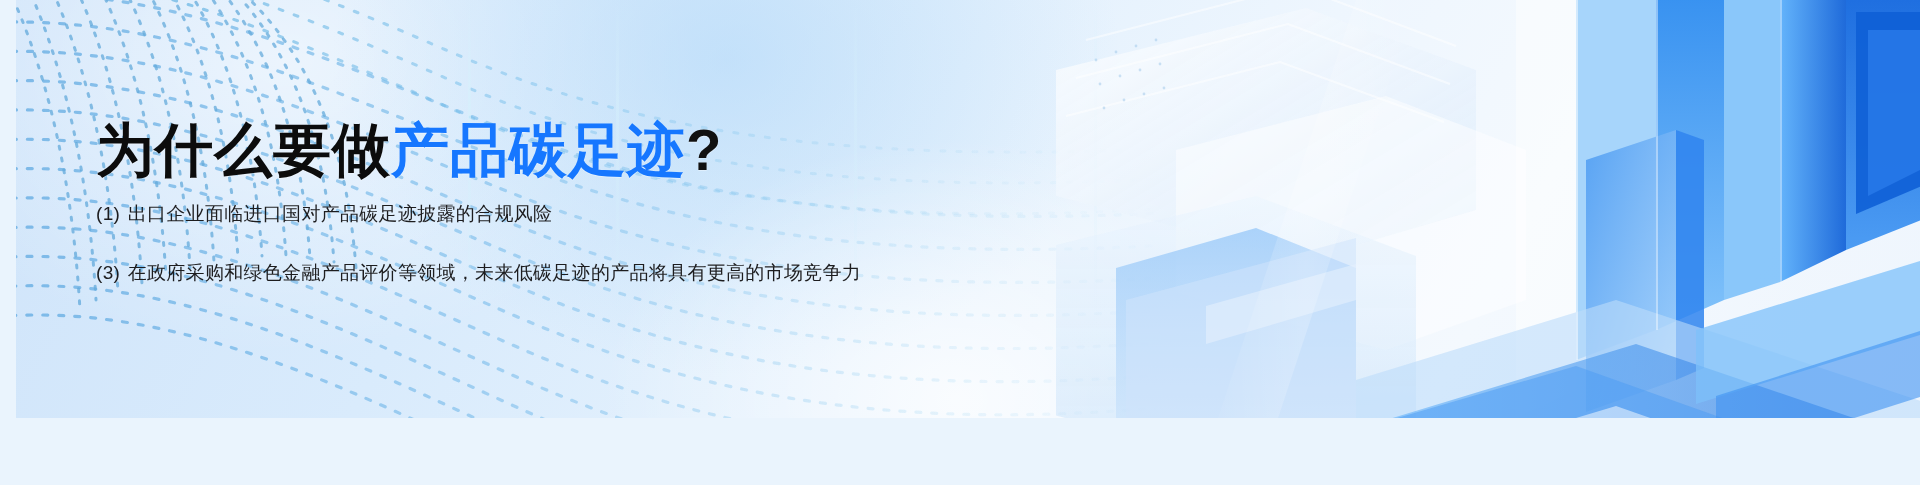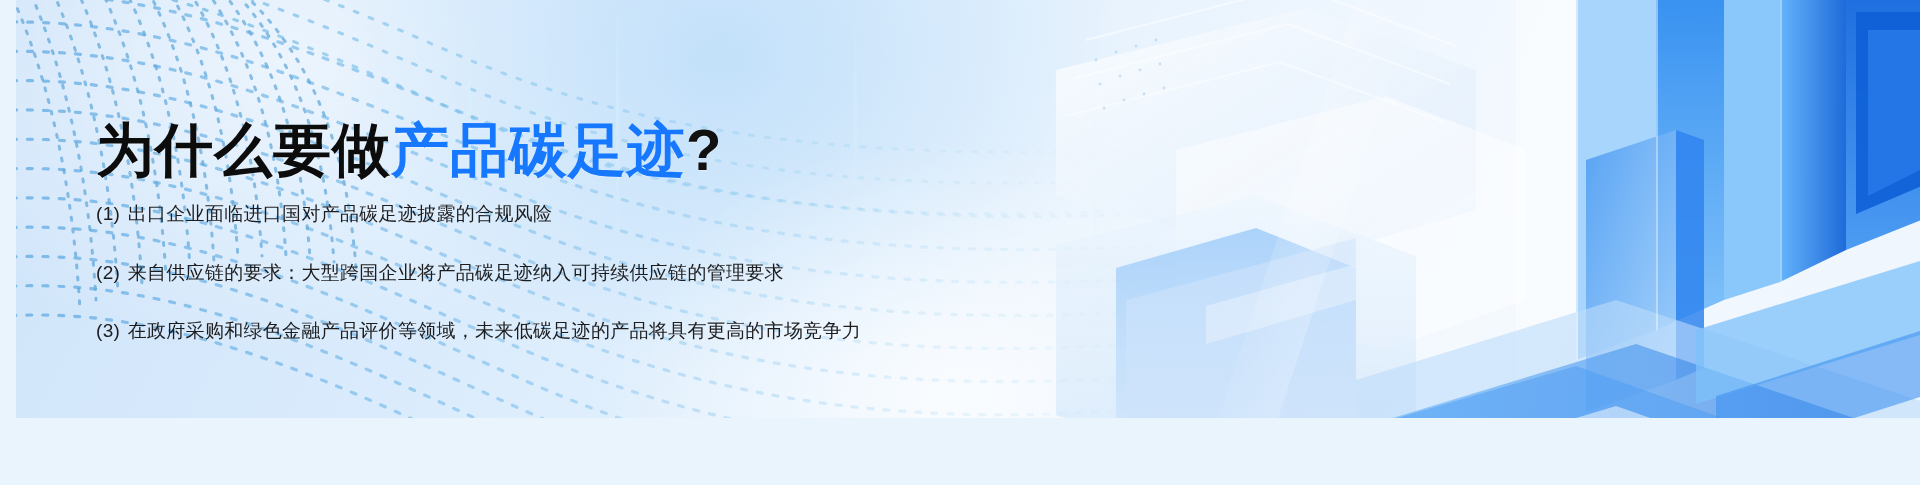--- a/index.html
+++ b/index.html
@@ -239,22 +239,19 @@
   </div>
 
   <div class="content">
 
     <h1 class="title"><span>为什么要做</span><span class="accent">产品碳足迹</span><span class="qm">?</span></h1>
 
     <div class="bullets">
       <div class="bullet"><span class="idx">(1)</span>
         <span>出口企业面临进口国对产品碳足迹披露的合规风险</span>
       </div>
-      <div class="bullet"><span class="idx">(2)</span>
-        <span>来自供应链的要求：大型跨国企业将产品碳足迹纳入可持续供应链的管理要求</span>
-      </div>
       <div class="bullet"><span class="idx">(3)</span>
         <span>在政府采购和绿色金融产品评价等领域，未来低碳足迹的产品将具有更高的市场竞争力</span>
       </div>
     </div>
 
   </div>
 </div>
 
 </body></html>

